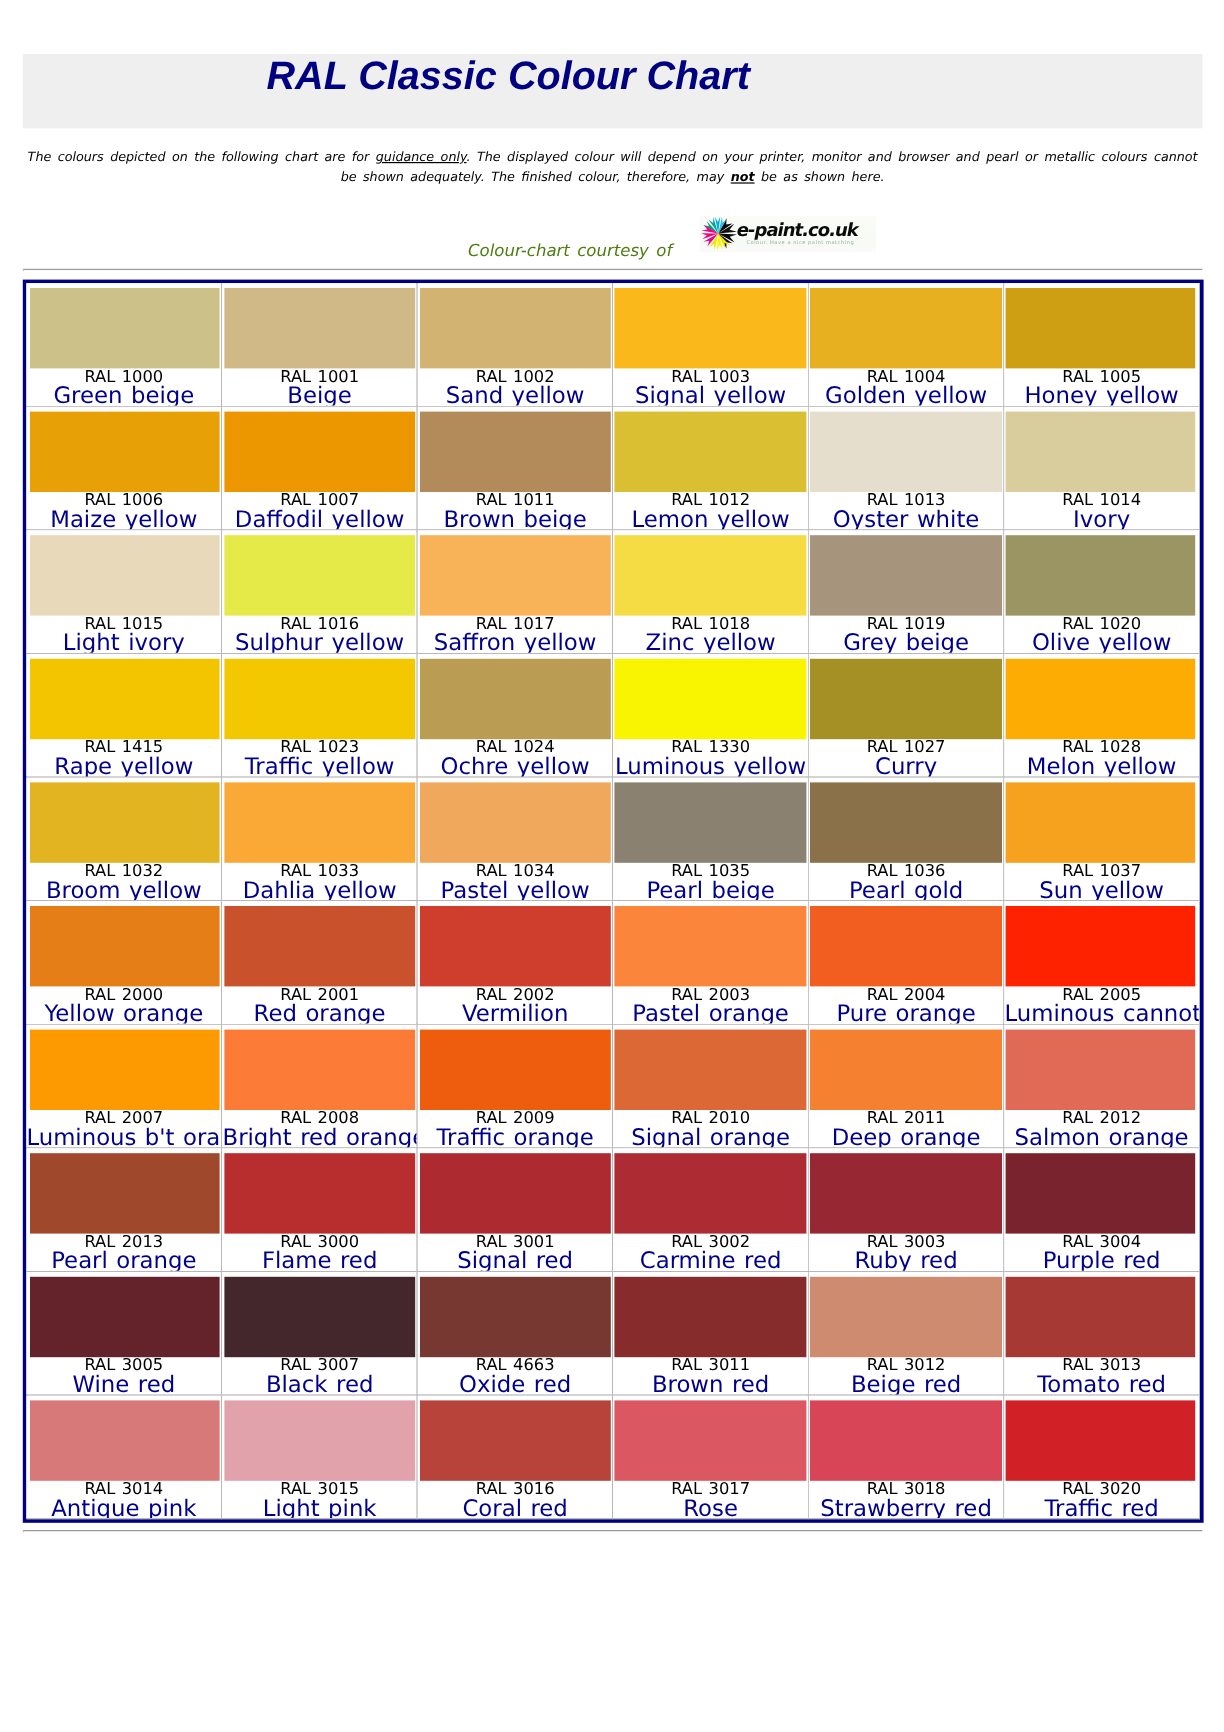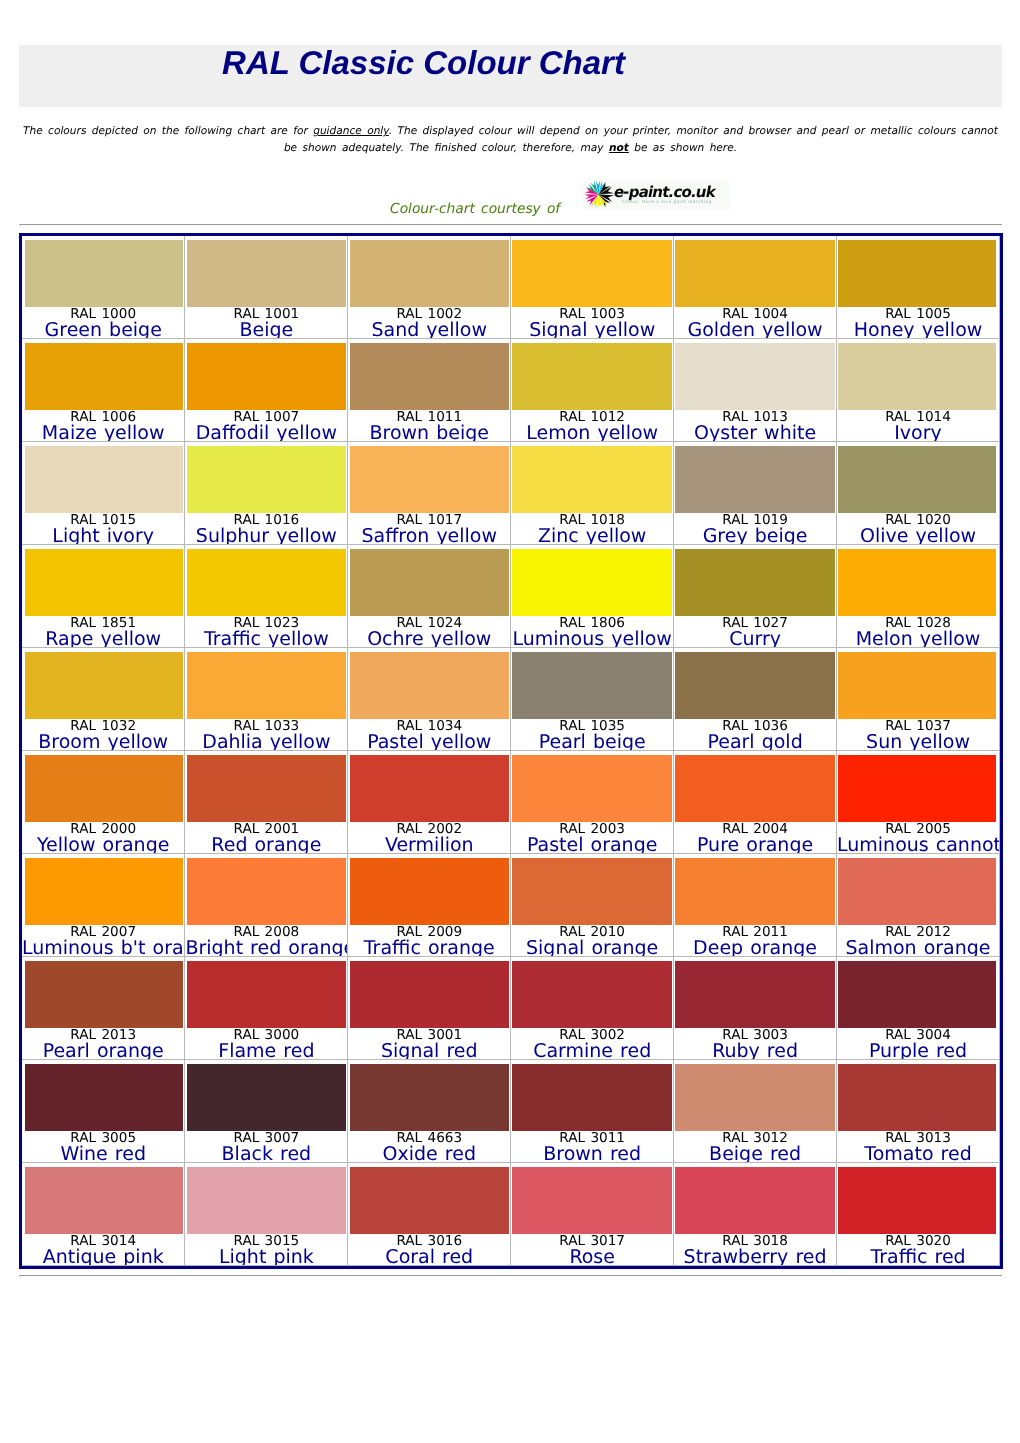--- a/index.html
+++ b/index.html
@@ -331,21 +331,21 @@
                   <div class="cname">Olive yellow</div>
                 </div>
               </div>
             </td>
         </tr>
         <tr>
           <td>
               <div class="cellbox">
                 <span class="swatch" style="background-color: rgb(242, 197, 0);"></span>
                 <div class="labels">
-                  <div class="code">RAL 1851</div>
+                  <div class="code">RAL 1415</div>
                   <div class="cname">Rape yellow</div>
                 </div>
               </div>
             </td>
           <td>
               <div class="cellbox">
                 <span class="swatch" style="background-color: rgb(243, 200, 0);"></span>
                 <div class="labels">
                   <div class="code">RAL 1023</div>
                   <div class="cname">Traffic yellow</div>
@@ -358,21 +358,21 @@
                 <div class="labels">
                   <div class="code">RAL 1024</div>
                   <div class="cname">Ochre yellow</div>
                 </div>
               </div>
             </td>
           <td>
               <div class="cellbox">
                 <span class="swatch" style="background-color: rgb(249, 245, 0);"></span>
                 <div class="labels">
-                  <div class="code">RAL 1806</div>
+                  <div class="code">RAL 1330</div>
                   <div class="cname">Luminous yellow</div>
                 </div>
               </div>
             </td>
           <td>
               <div class="cellbox">
                 <span class="swatch" style="background-color: rgb(165, 144, 38);"></span>
                 <div class="labels">
                   <div class="code">RAL 1027</div>
                   <div class="cname">Curry</div>

